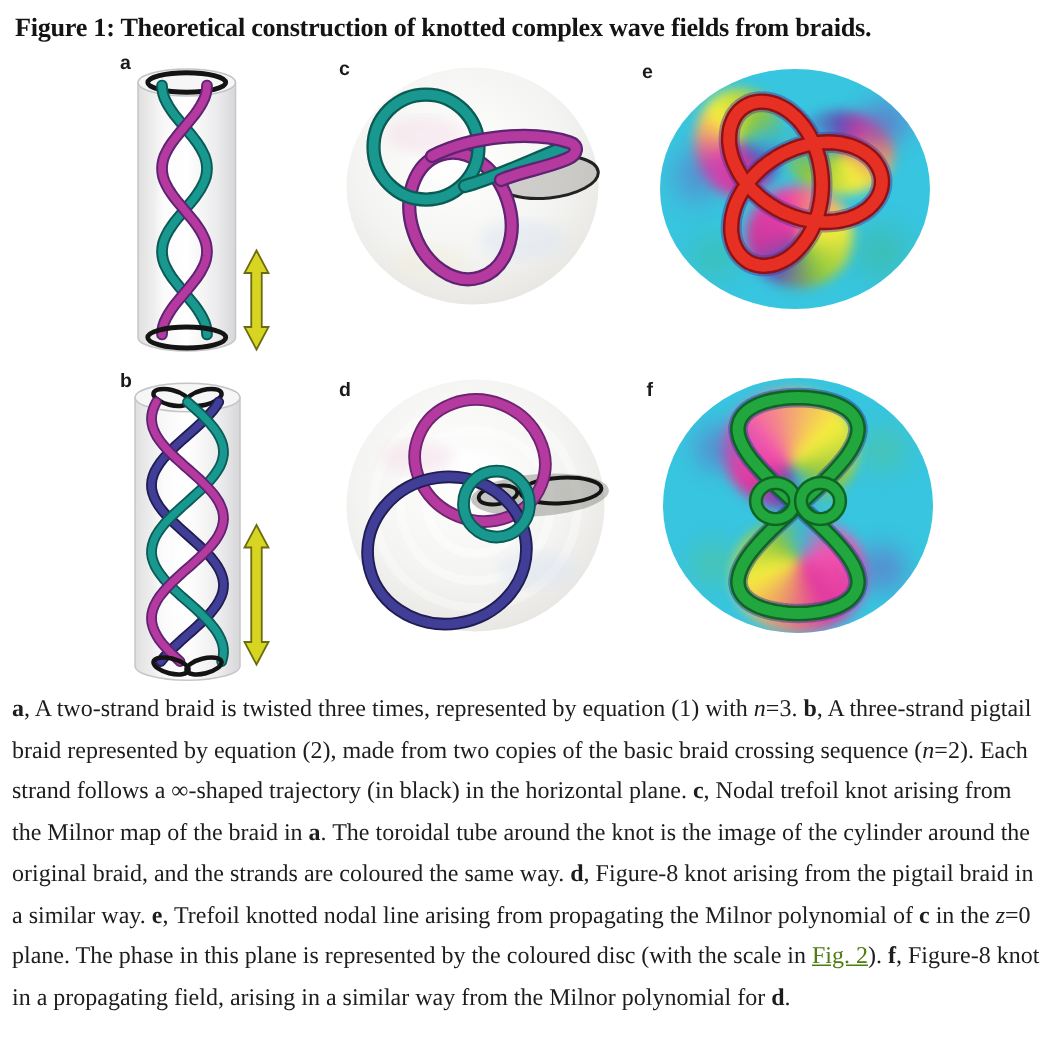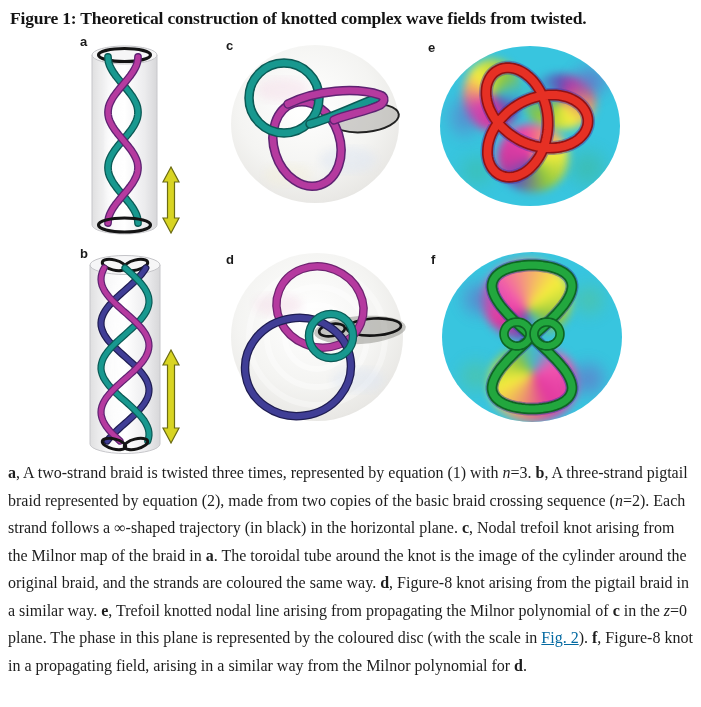--- a/index.html
+++ b/index.html
@@ -4,33 +4,33 @@
 <style>
   html,body{margin:0;padding:0;background:#fff;}
   .page{position:relative;width:701px;height:707px;background:#ffffff;overflow:hidden;
         font-family:"Liberation Serif",serif;}
   .title{position:absolute;left:10px;top:8px;font-size:17.5px;font-weight:bold;color:#141414;letter-spacing:-0.2px;}
   .plabel{position:absolute;font-family:"Liberation Sans",sans-serif;font-weight:bold;font-size:13px;color:#1a1a1a;}
   .panel{position:absolute;}
   .caption{position:absolute;left:8px;top:459px;width:688px;font-size:16px;line-height:27.5px;color:#1d1d1d;}
   .caption .b{font-weight:bold;}
   .caption .i{font-style:italic;}
-  .caption a.link{color:#0369a1;cursor:pointer;}
+  .caption a.link{color:#4d7c0f;cursor:pointer;}
   .disc{position:absolute;left:0;top:0;width:100%;height:100%;border-radius:50%;overflow:hidden;}
   .lobe,.blob{position:absolute;border-radius:50%;}
   .lobe{filter:blur(4px);}
   .blob{filter:blur(6px);}
   svg.overlay{position:absolute;left:0;top:0;}
 </style>
 </head>
 <body>
 
 <div class="page">
 
-  <div class="title">Figure 1: Theoretical construction of knotted complex wave fields from twisted.</div>
+  <div class="title">Figure 1: Theoretical construction of knotted complex wave fields from braids.</div>
 
   <div class="plabel" style="left:80px;top:34px">a</div>
   <div class="plabel" style="left:80px;top:246px">b</div>
   <div class="plabel" style="left:226px;top:38px">c</div>
   <div class="plabel" style="left:226px;top:252px">d</div>
   <div class="plabel" style="left:428px;top:40px">e</div>
   <div class="plabel" style="left:431px;top:252px">f</div>
 
   <div class="panel" style="left:85px;top:33px;width:100px;height:210px">
     <svg class="overlay" width="100" height="210">

